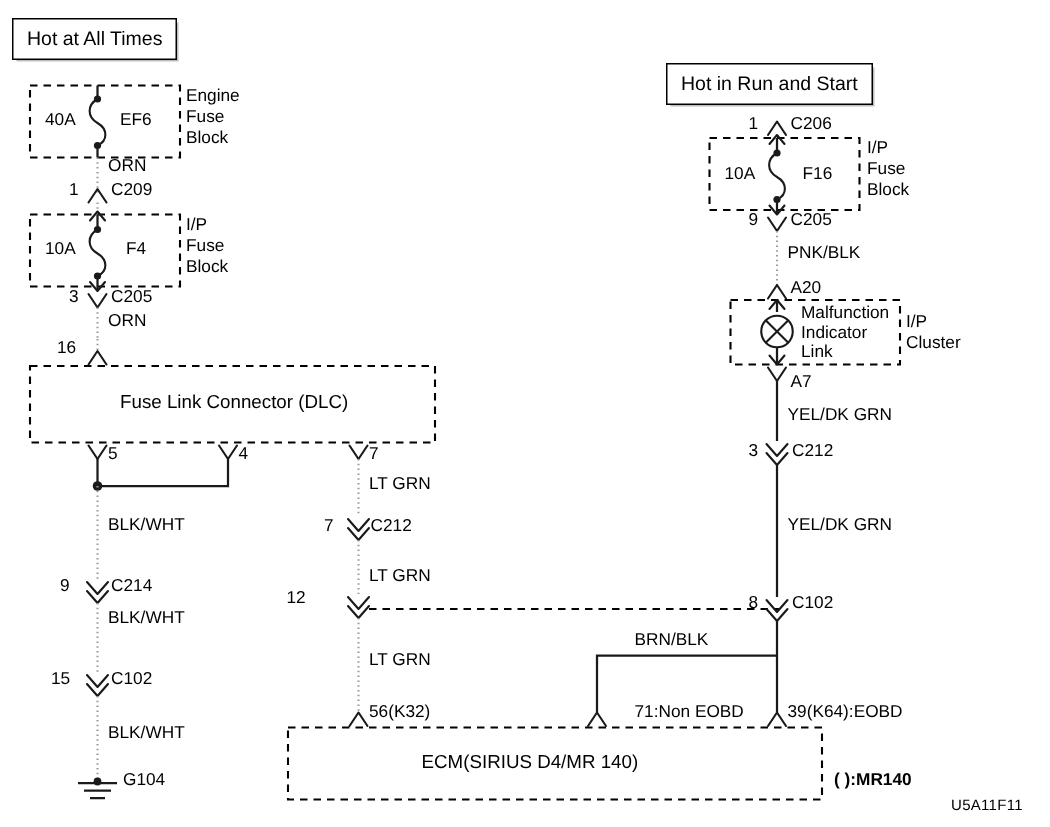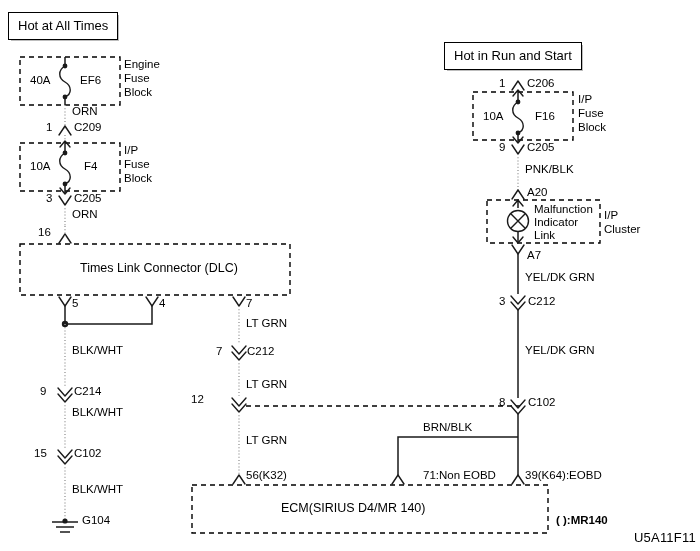--- a/index.html
+++ b/index.html
@@ -3,21 +3,21 @@
 <meta charset="utf-8">
 <style>
   html,body{margin:0;padding:0;background:#ffffff;}
   body{
     width:700px;height:551px;position:relative;overflow:hidden;
     font-family:"Liberation Sans","DejaVu Sans",sans-serif;
     color:#000;
   }
   #diagram{position:absolute;left:0;top:0;width:700px;height:551px;}
   .lbl{position:absolute;white-space:nowrap;font-size:11.5px;line-height:13px;}
-  .lbl.tiny{font-size:13px;letter-spacing:.2px;}
+  .lbl.tiny{font-size:10px;letter-spacing:.2px;}
   .boxlabel{
     position:absolute;border:1.2px solid #000;background:#fff;
     font-size:13px;padding:5px 9px 6px 9px;white-space:nowrap;
     box-shadow:2px 2px 0 -1px #bdbdbd;
   }
   .multi{line-height:14px;}
 </style>
 </head>
 <body>
 
@@ -168,21 +168,21 @@
 <div class="lbl multi" style="left:124px;top:157px;">Fuse</div>
 <div class="lbl multi" style="left:124px;top:171px;">Block</div>
 
 <div class="lbl" style="left:46px;top:192px;">3</div>
 <div class="lbl" style="left:74px;top:192px;">C205</div>
 
 <div class="lbl" style="left:72px;top:208px;">ORN</div>
 
 <div class="lbl" style="left:38px;top:226px;">16</div>
 
-<div class="lbl" style="left:80px;top:262px;font-size:12.5px;">Times Link Connector (DLC)</div>
+<div class="lbl" style="left:80px;top:262px;font-size:12.5px;">Fuse Link Connector (DLC)</div>
 
 <div class="lbl" style="left:72px;top:297px;">5</div>
 <div class="lbl" style="left:159px;top:297px;">4</div>
 <div class="lbl" style="left:246px;top:297px;">7</div>
 
 <div class="lbl" style="left:72px;top:344px;">BLK/WHT</div>
 <div class="lbl" style="left:72px;top:406px;">BLK/WHT</div>
 <div class="lbl" style="left:72px;top:483px;">BLK/WHT</div>
 
 <div class="lbl" style="left:40px;top:385px;">9</div>

